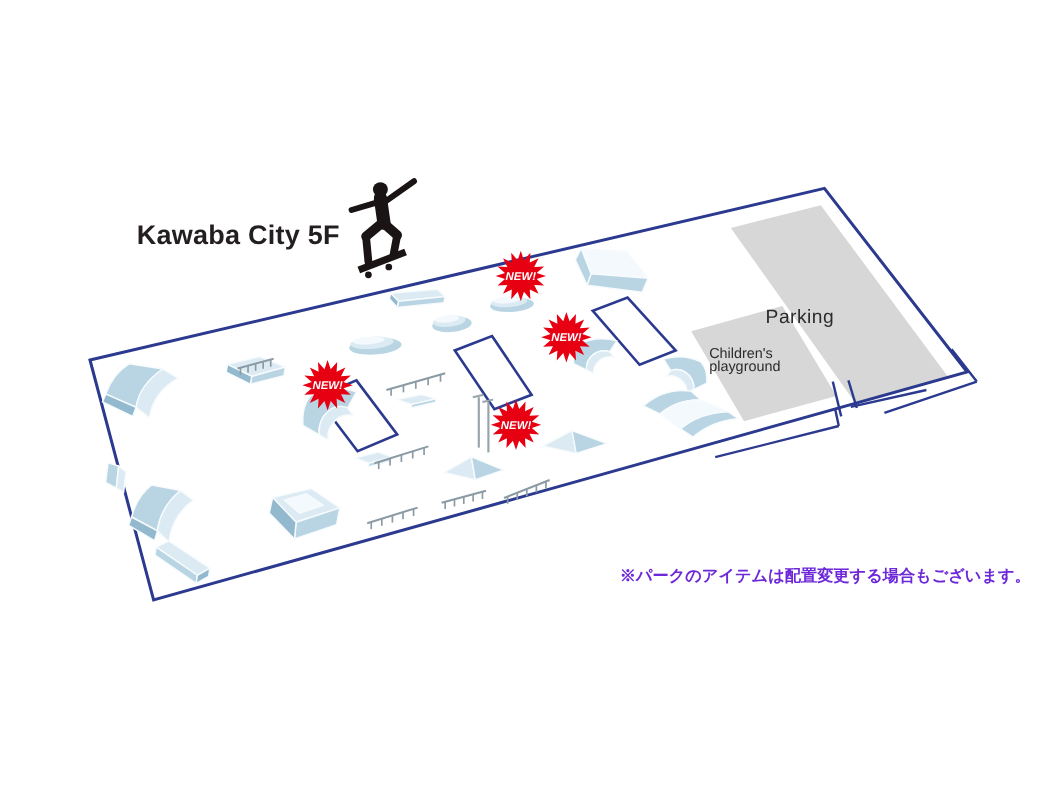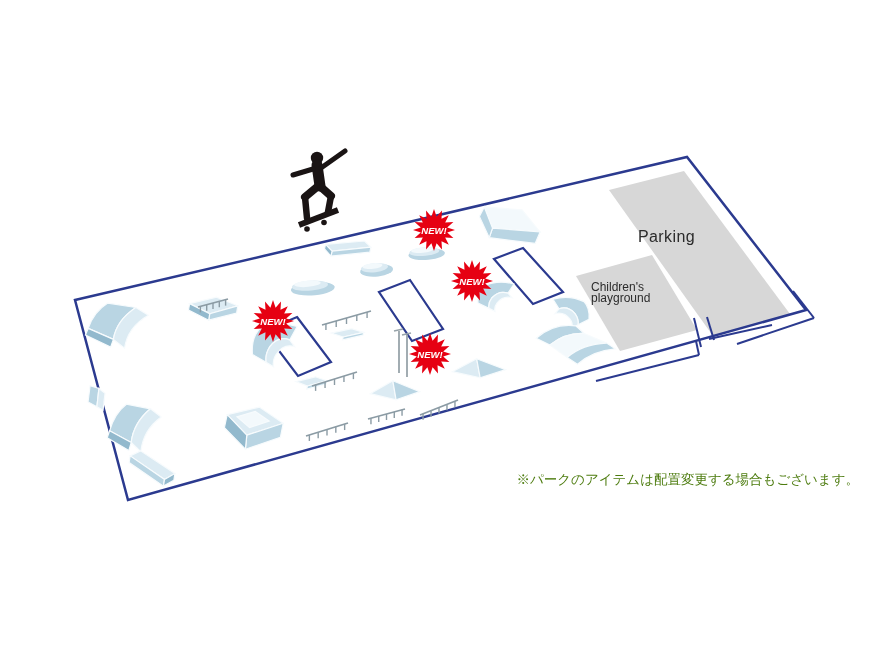--- a/index.html
+++ b/index.html
@@ -1,24 +1,24 @@
 <!DOCTYPE html>
 <html><head>
 <meta charset="utf-8">
 <style>
   html,body{margin:0;padding:0;background:#ffffff;}
   .stage{position:relative;width:880px;height:660px;background:#ffffff;overflow:hidden;
          font-family:"Liberation Sans",sans-serif;}
   #map-svg{position:absolute;left:0;top:0;}
   .title-block{position:absolute;left:114px;top:183px;z-index:2;
                font-size:22.5px;line-height:25px;font-weight:700;color:#231f20;letter-spacing:.2px;}
-  .zone-label{position:absolute;z-index:2;color:#2b2b2b;}
+  .zone-label{position:absolute;z-index:2;color:#2b2b2b;margin-top:28px;}
   #parking-label{left:638px;top:228px;font-size:16px;letter-spacing:.4px;}
-  #playground-label{left:591px;top:282px;font-size:12px;line-height:11px;}
-  .note{position:absolute;right:21px;top:471px;z-index:2;font-size:13.5px;font-weight:400;color:#4d7c0f;
+  #playground-label{left:591px;top:261px;font-size:12px;line-height:11px;}
+  .note{position:absolute;right:21px;top:471px;z-index:2;font-size:13.5px;font-weight:700;color:#6d28d9;
         font-family:"Liberation Sans",sans-serif;}
 </style>
 </head>
 <body>
 
 <div class="stage">
 
   <svg id="map-svg" width="880" height="660" viewBox="0 0 880 660">
       <polygon points="609,190 684,171 790,314 713,336" fill="#d7d7d7"></polygon>
       <polygon points="576,276 652,255 697,330 620,351" fill="#d7d7d7"></polygon>
@@ -208,20 +208,21 @@
         <line x1="15" y1="49" x2="17" y2="70" stroke-width="6.5"></line>
         <line x1="32" y1="40" x2="41" y2="48" stroke-width="8"></line>
         <line x1="41" y1="48" x2="38" y2="64" stroke-width="6.5"></line>
         <line x1="9" y1="77" x2="48" y2="62" stroke-width="6" stroke-linecap="butt"></line>
         <circle cx="17" cy="81" r="2.8" stroke="none"></circle>
         <circle cx="34" cy="74.5" r="2.8" stroke="none"></circle>
       </g>
     </svg>
 
   <div class="title-block">
+    <div>Kawaba City 5F</div>
   </div>
 
   <div class="zone-label" id="parking-label">Parking</div>
 
   <div class="zone-label" id="playground-label">
     <div>Children's</div>
     <div>playground</div>
   </div>
 
   <div class="note">※パークのアイテムは配置変更する場合もございます。</div>

